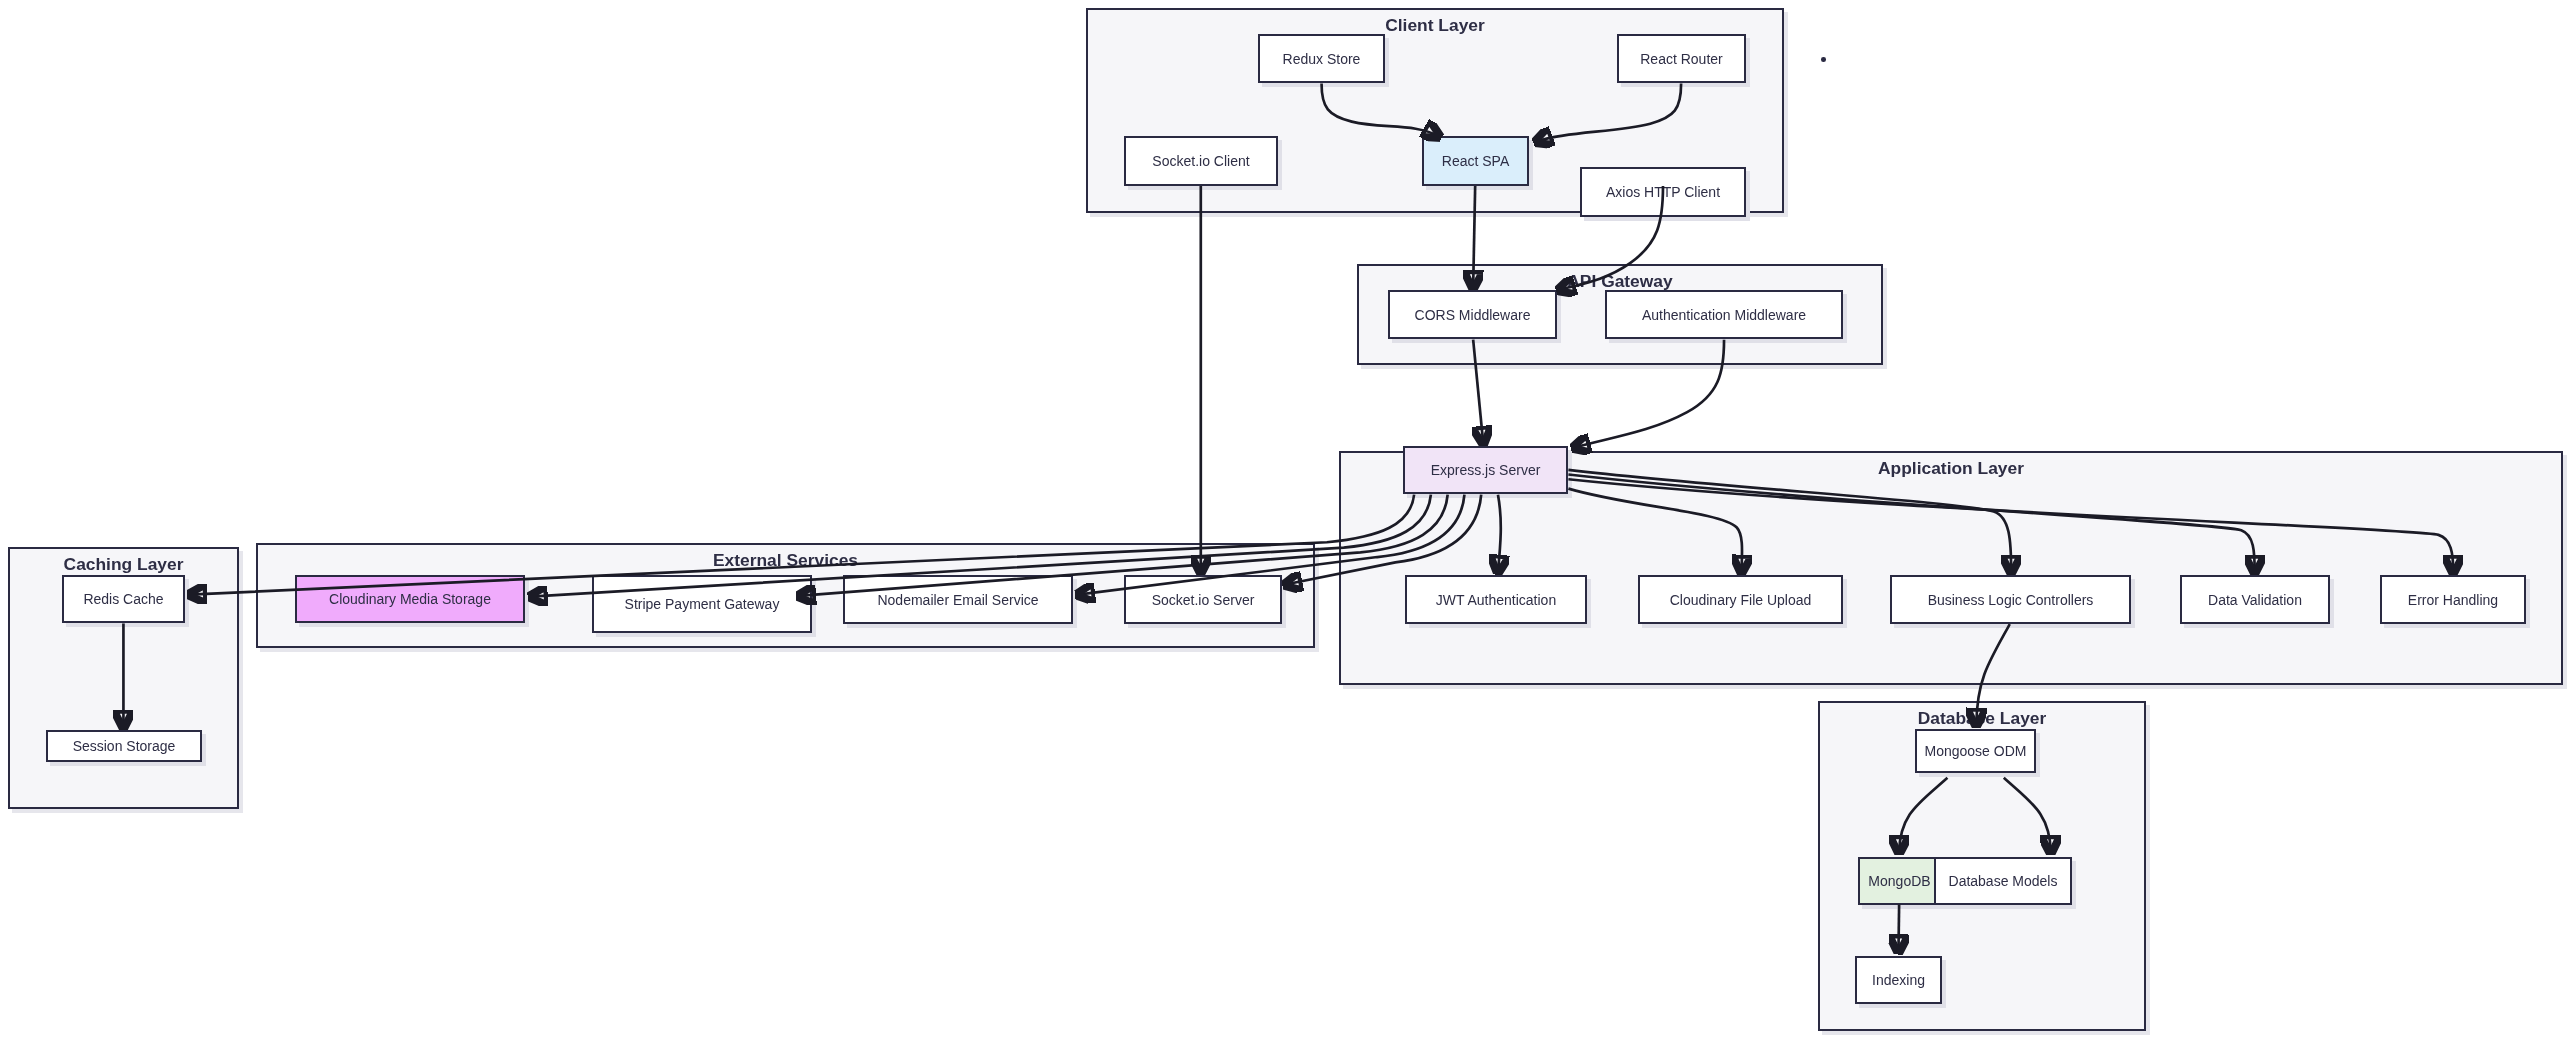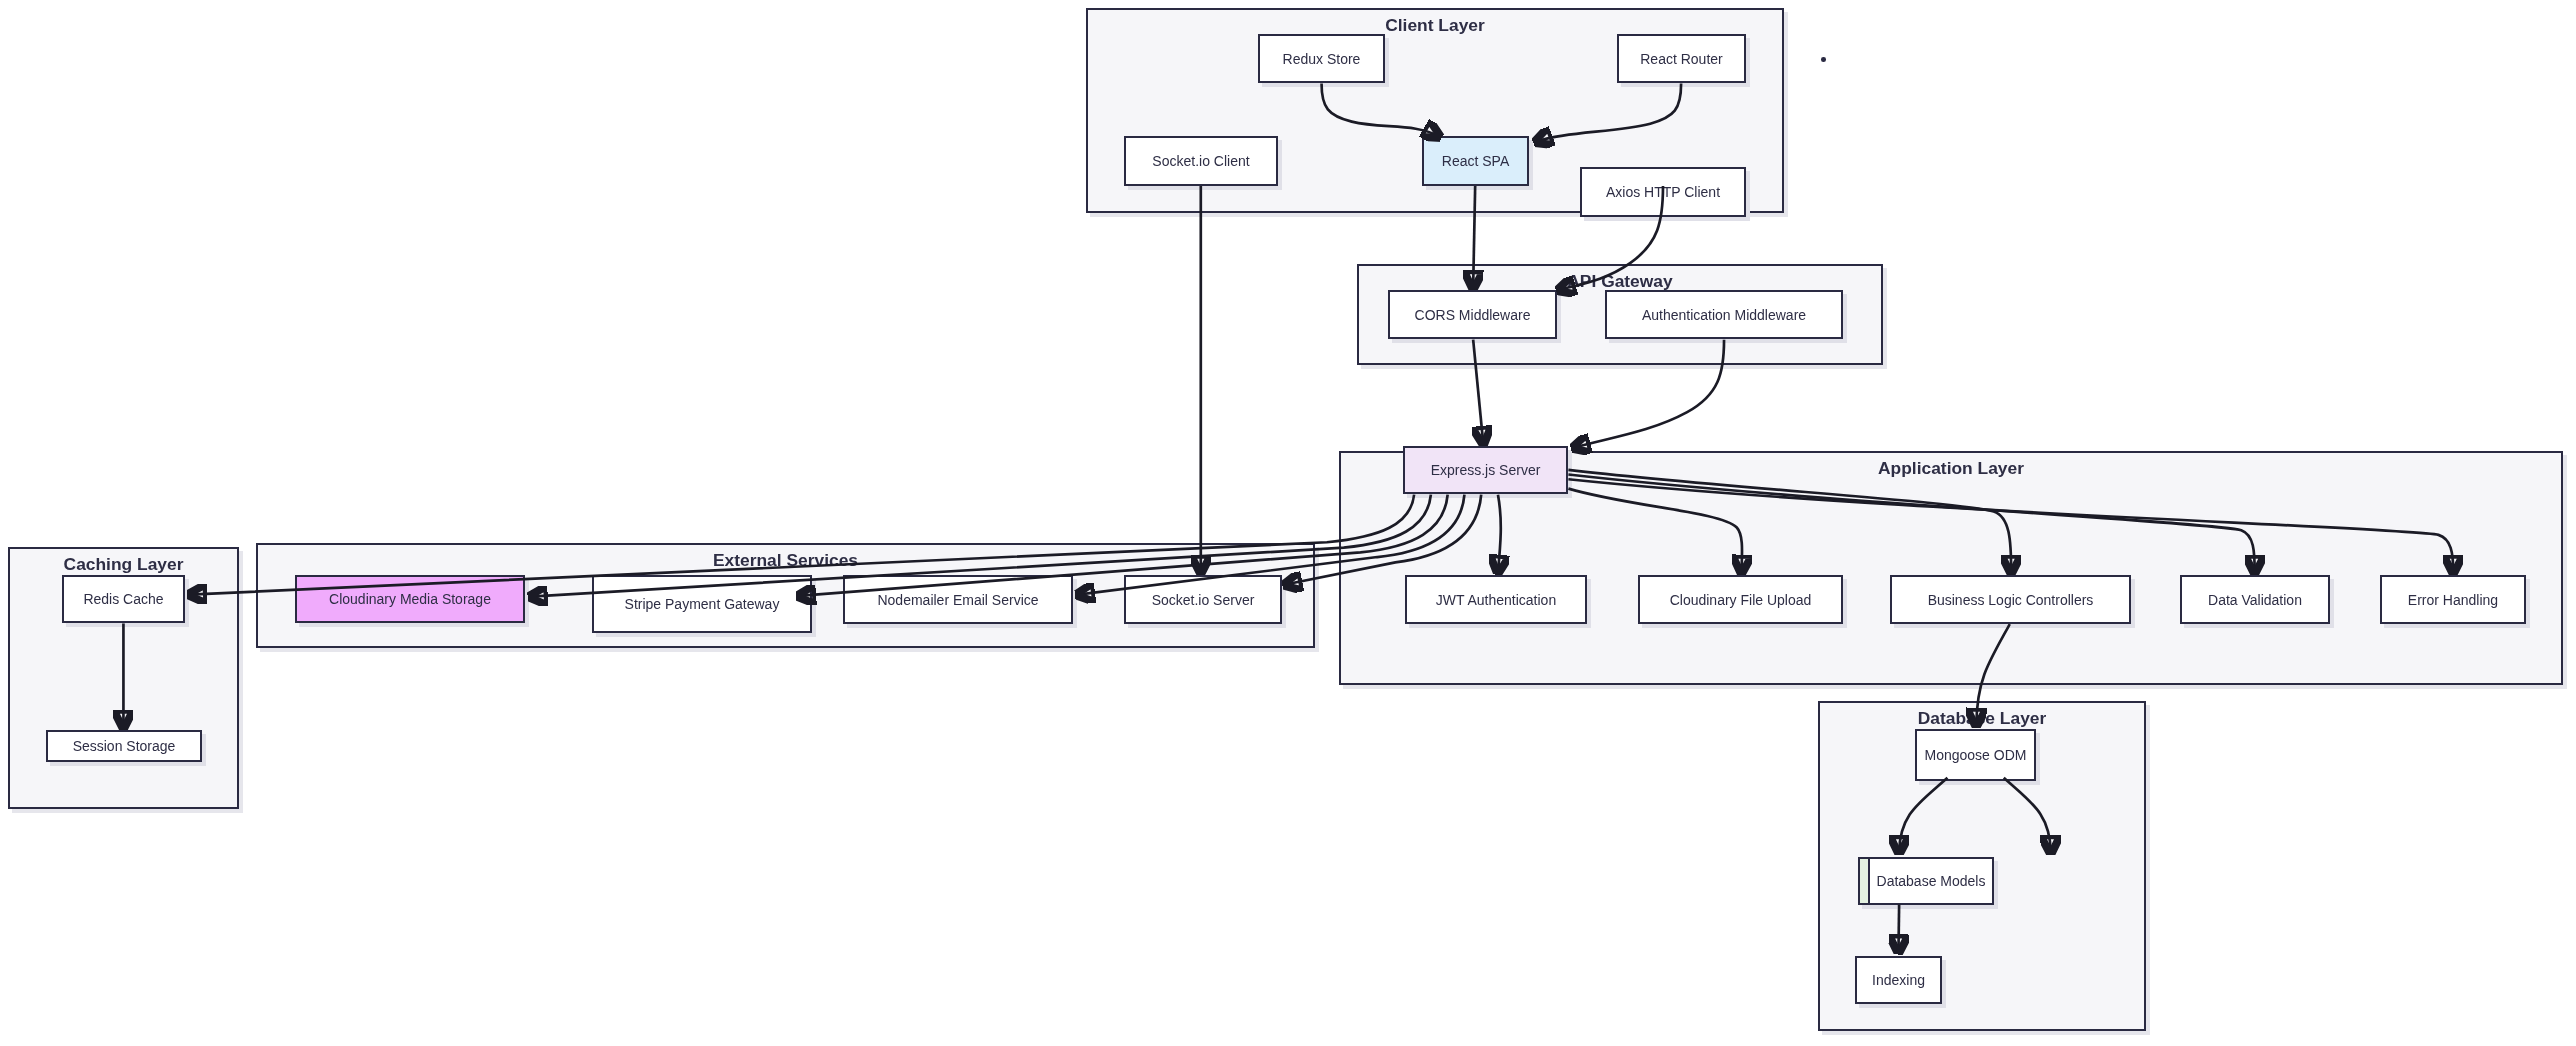--- a/index.html
+++ b/index.html
@@ -70,23 +70,23 @@
   <div class="node" style="left:2380px;top:575px;width:146px;height:49px;">Error Handling</div>
 
   <div class="node cream" style="left:295px;top:575px;width:230px;height:48px;">Cloudinary Media Storage</div>
   <div class="node" style="left:572px;top:575px;width:220px;height:58px;margin-left:20px;">Stripe Payment Gateway</div>
   <div class="node" style="left:843px;top:575px;width:230px;height:49px;">Nodemailer Email Service</div>
   <div class="node" style="left:1124px;top:575px;width:158px;height:49px;">Socket.io Server</div>
 
   <div class="node" style="left:62px;top:575px;width:123px;height:48px;">Redis Cache</div>
   <div class="node" style="left:46px;top:730px;width:156px;height:32px;">Session Storage</div>
 
-  <div class="node" style="left:1915px;top:729px;width:121px;height:52px;">Mongoose ODM</div>
+  <div class="node" style="left:1915px;top:729px;width:121px;height:44px;">Mongoose ODM</div>
   <div class="node green" style="left:1858px;top:857px;width:83px;height:48px;">MongoDB</div>
-  <div class="node" style="left:1868px;top:857px;width:126px;height:48px;">Database Models</div>
+  <div class="node" style="left:1934px;top:857px;width:138px;height:48px;">Database Models</div>
   <div class="node" style="left:1855px;top:956px;width:87px;height:48px;">Indexing</div>
 
   <div class="dot" style="left:1821px;top:57px;"></div>
 
   <svg id="edges" viewBox="0 0 3840 1560">
     <defs>
       <marker id="arrow" viewBox="0 0 10 10" refX="8.5" refY="5" markerWidth="7.5" markerHeight="7.5" orient="auto-start-reverse">
         <path d="M0,0 L10,5 L0,10 Z" fill="#1b1b26" stroke="none"></path>
       </marker>
     </defs>

